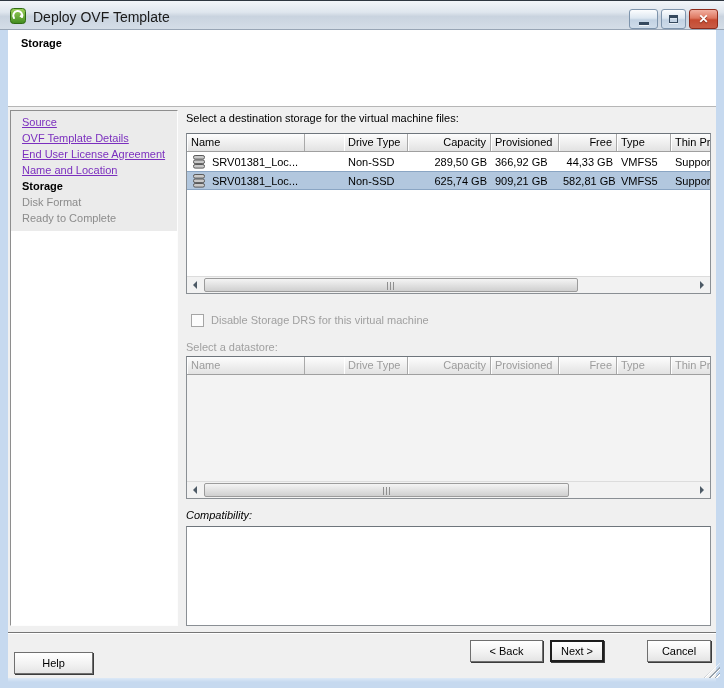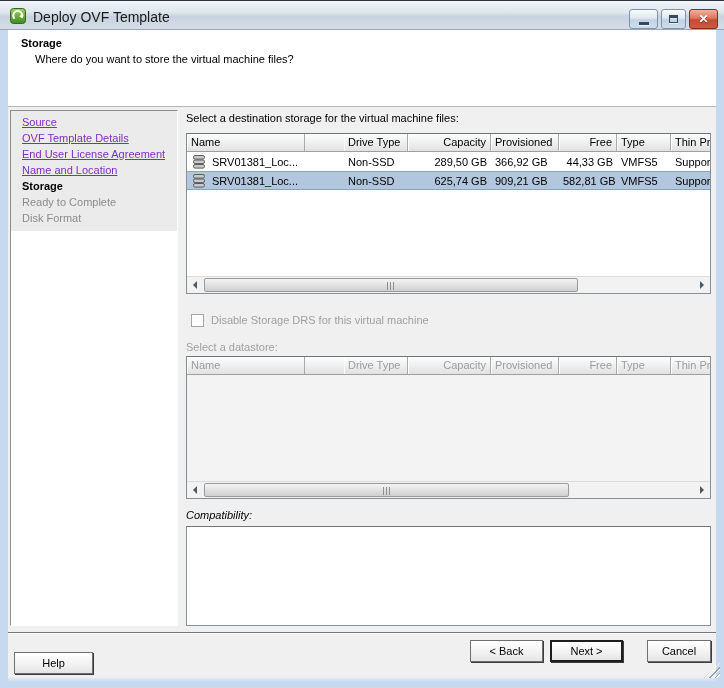--- a/index.html
+++ b/index.html
@@ -100,21 +100,21 @@
     background:#fff; border:1px solid #8a8f94; border-top-color:#6e757c; }
 
   
   .separator { position:absolute; left:8px; top:632px; width:708px; height:2px;
     background:#fff; border-top:1px solid #767676; }
   .btn { position:absolute; top:640px; height:22px; text-align:center; line-height:20px;
     background:linear-gradient(#ffffff, #f1f1f1 60%, #e4e4e4); color:#000;
     border:1px solid #6f6f6f; box-shadow:1px 1px 0 #3c3c3c; cursor:pointer; }
   .btn.help   { left:14px;  top:639px; width:79px;margin-top:13px; }
   .btn.back   { left:470px; width:73px; }
-  .btn.next   { left:550px; width:73px; border:2px solid #1e1e1e; line-height:18px; }
+  .btn.next   { left:550px; width:54px; border:2px solid #1e1e1e; line-height:18px; }
   .btn.cancel { left:647px; width:64px; }
   .resize-grip { position:absolute; left:704px; top:663px; width:16px; height:15px;
     background:repeating-linear-gradient(135deg, transparent 0 2px, #98a2ac 2px 3px, #fff 3px 4px);
     clip-path:polygon(100% 0, 100% 100%, 0 100%); }
 </style>
 </head>
 <body>
 
 <div id="window">
 
@@ -141,32 +141,31 @@
         <span class="glyph-close">✕</span>
       </div>
   </div>
 
   <div class="frame-left"></div>
   <div class="frame-right"></div>
   <div class="frame-bottom"></div>
 
   <div class="wiz-header">
     <div class="page-title">Storage</div>
-    <div class="page-subtitle">Where do you want to store the virtual machine files?</div>
   </div>
 
   <div class="sidebar">
     <div class="step-list">
       <div class="step link">Source</div>
       <div class="step link">OVF Template Details</div>
       <div class="step link">End User License Agreement</div>
       <div class="step link">Name and Location</div>
       <div class="step current">Storage</div>
+      <div class="step disabled">Disk Format</div>
       <div class="step disabled">Ready to Complete</div>
-      <div class="step disabled">Disk Format</div>
     </div>
   </div>
 
   <div class="label-black" style="left:186px; top:112px;">Select a destination storage for the virtual machine files:</div>
 
   <div class="vtable t1">
     <div class="thead">
       <div class="th col-name">Name</div>
       <div class="th col-drive">Drive Type</div>
       <div class="th col-cap ra">Capacity</div>

